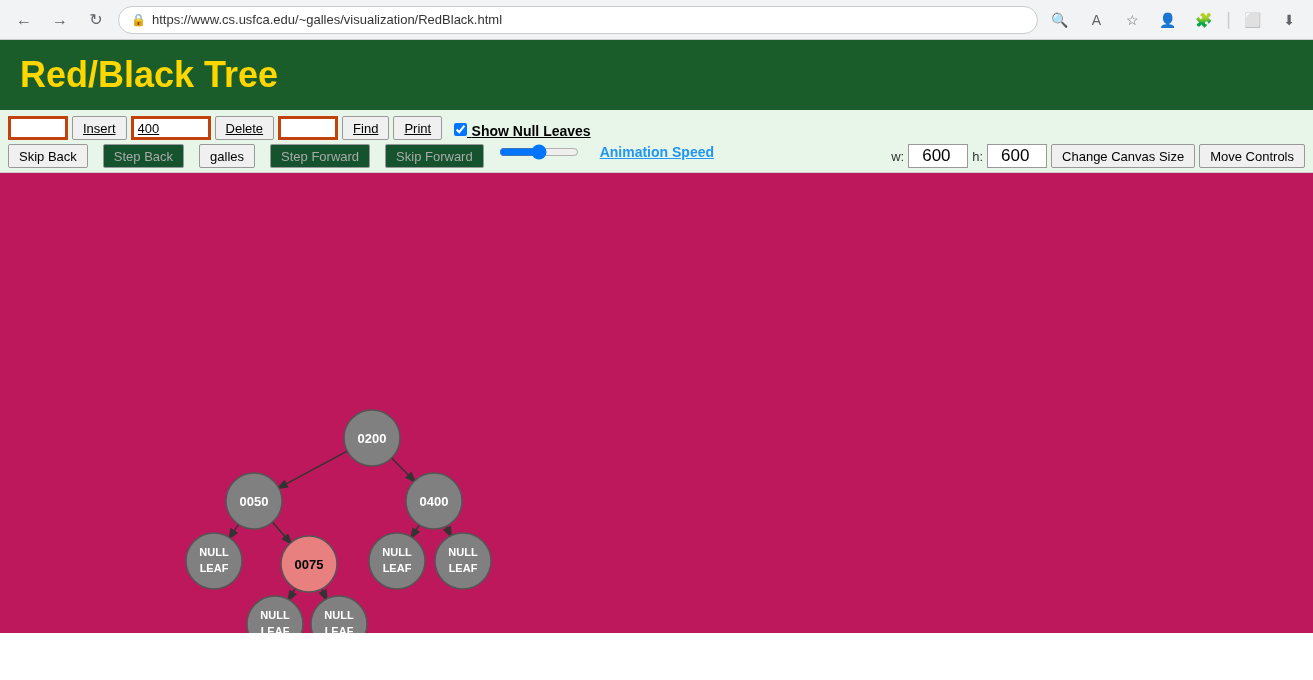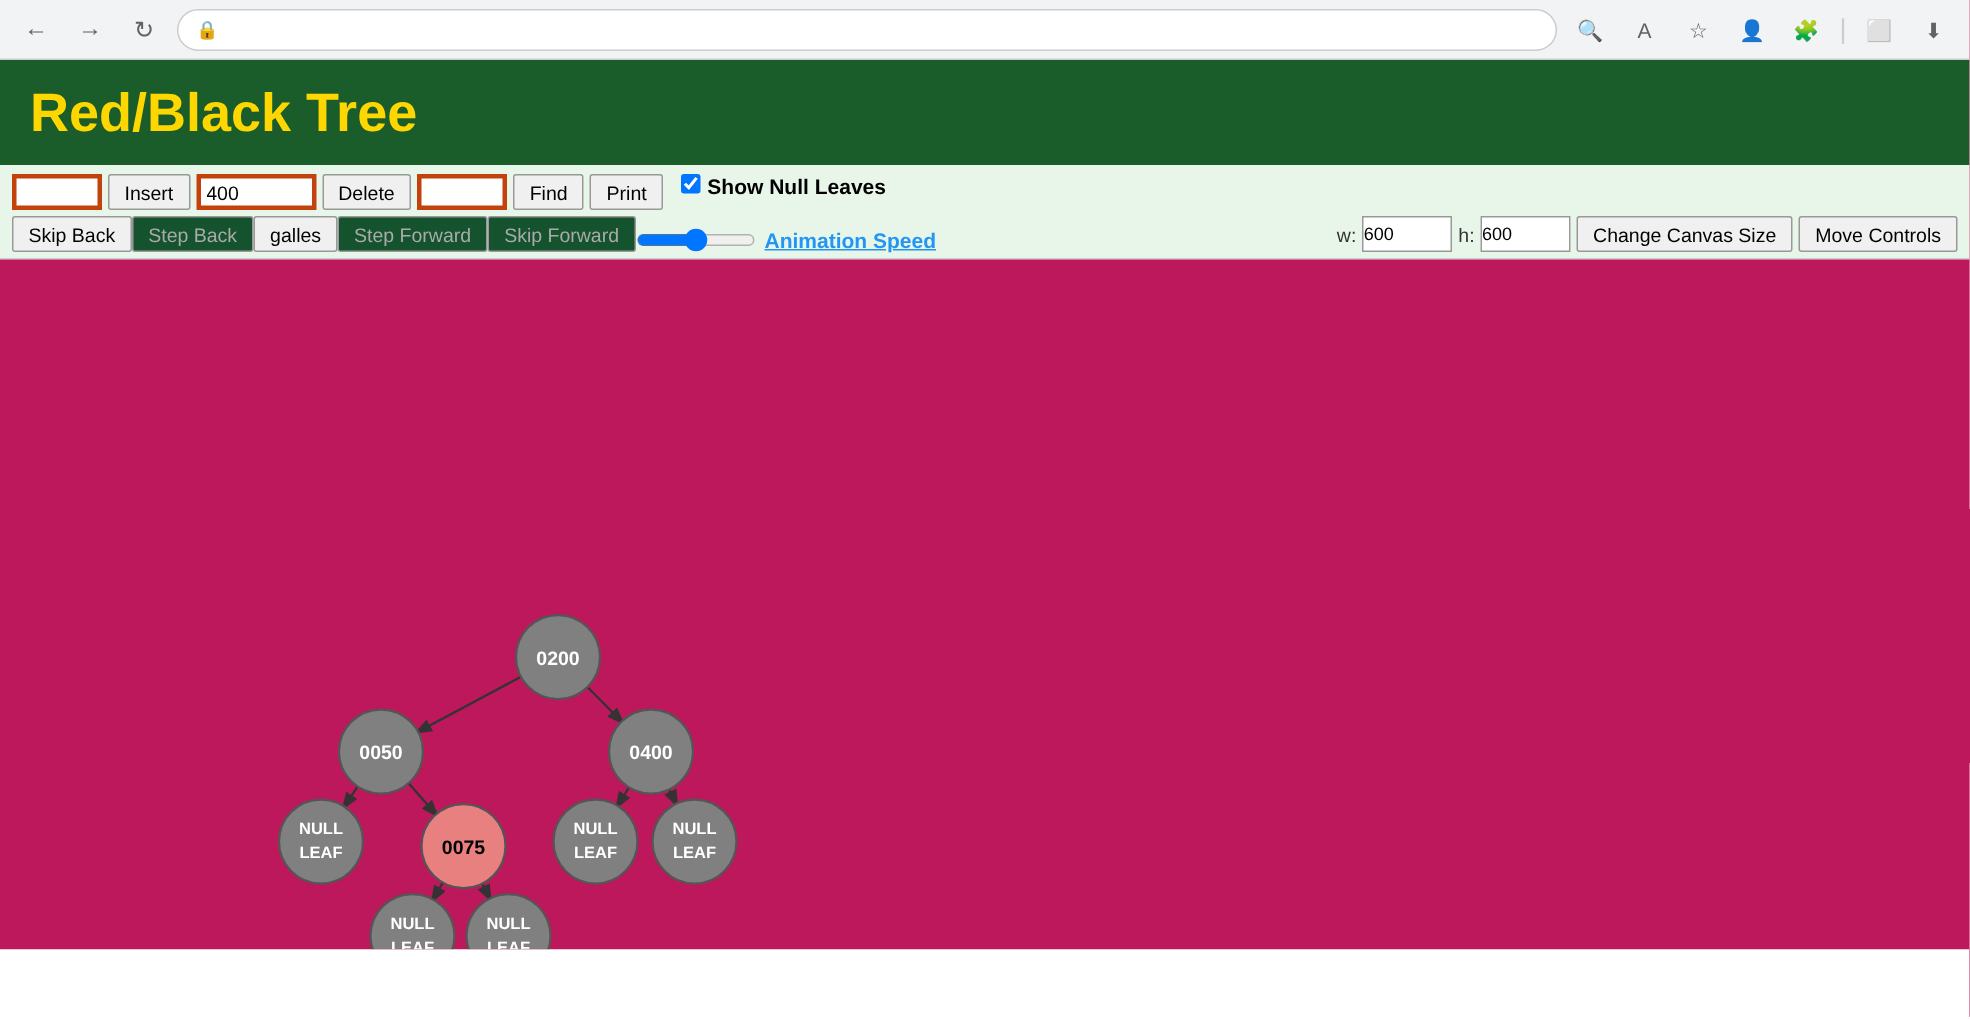--- a/index.html
+++ b/index.html
@@ -64,28 +64,29 @@
     }
 
     
     .controls-area {
       background: #e8f5e9;
       padding: 6px 8px 4px 8px;
       border-bottom: 1px solid #ccc;
     }
     .controls-row1 {
       display: flex;
-      align-items: flex-start;
+      align-items: flex-end;
       gap: 4px;
       margin-bottom: 4px;
+      text-decoration: underline;
     }
     .controls-row2 {
       display: flex;
-      align-items: flex-end;
-      gap: 0;
+      align-items: flex-start;
+      gap: 15px;
     }
     .ctrl-input {
       height: 24px;
       border: 3px solid #c2410c;
       padding: 0 4px;
       font-size: 13px;
       width: 60px;
     }
     .ctrl-input-wide {
       width: 80px;
@@ -115,22 +116,22 @@
     .canvas-size-group {
       display: flex;
       align-items: center;
       gap: 4px;
       margin-left: auto;
     }
     .w-h-input {
       width: 60px;
       height: 24px;
       border: 1px solid #999;
-      padding: 0 0;
-      font-size: 12px;
+      padding: 0 13px;
+      font-size: 17px;
     }
     .animation-speed-label {
       color: #2196f3;
       font-size: 14px;
       font-weight: bold;
       margin-left: 6px;
       text-decoration: underline;
     }
     .speed-slider {
       width: 120px;
@@ -156,20 +157,21 @@
   </style>
 </head>
 <body>
 
 <div class="browser-chrome">
   <button class="browser-nav-btn">←</button>
   <button class="browser-nav-btn">→</button>
   <button class="browser-nav-btn">↻</button>
   <div class="browser-address-bar">
     <span style="font-size:12px;color:#5f6368;">🔒</span>
+    <span class="browser-address-text">https://www.cs.usfca.edu/~galles/visualization/RedBlack.html</span>
   </div>
   <div class="browser-icons">
     <button class="browser-icon-btn">🔍</button>
     <button class="browser-icon-btn">A</button>
     <button class="browser-icon-btn">☆</button>
     <button class="browser-icon-btn">👤</button>
     <button class="browser-icon-btn">🧩</button>
     <span style="color:#ccc;font-size:18px;">|</span>
     <button class="browser-icon-btn">⬜</button>
     <button class="browser-icon-btn">⬇</button>

